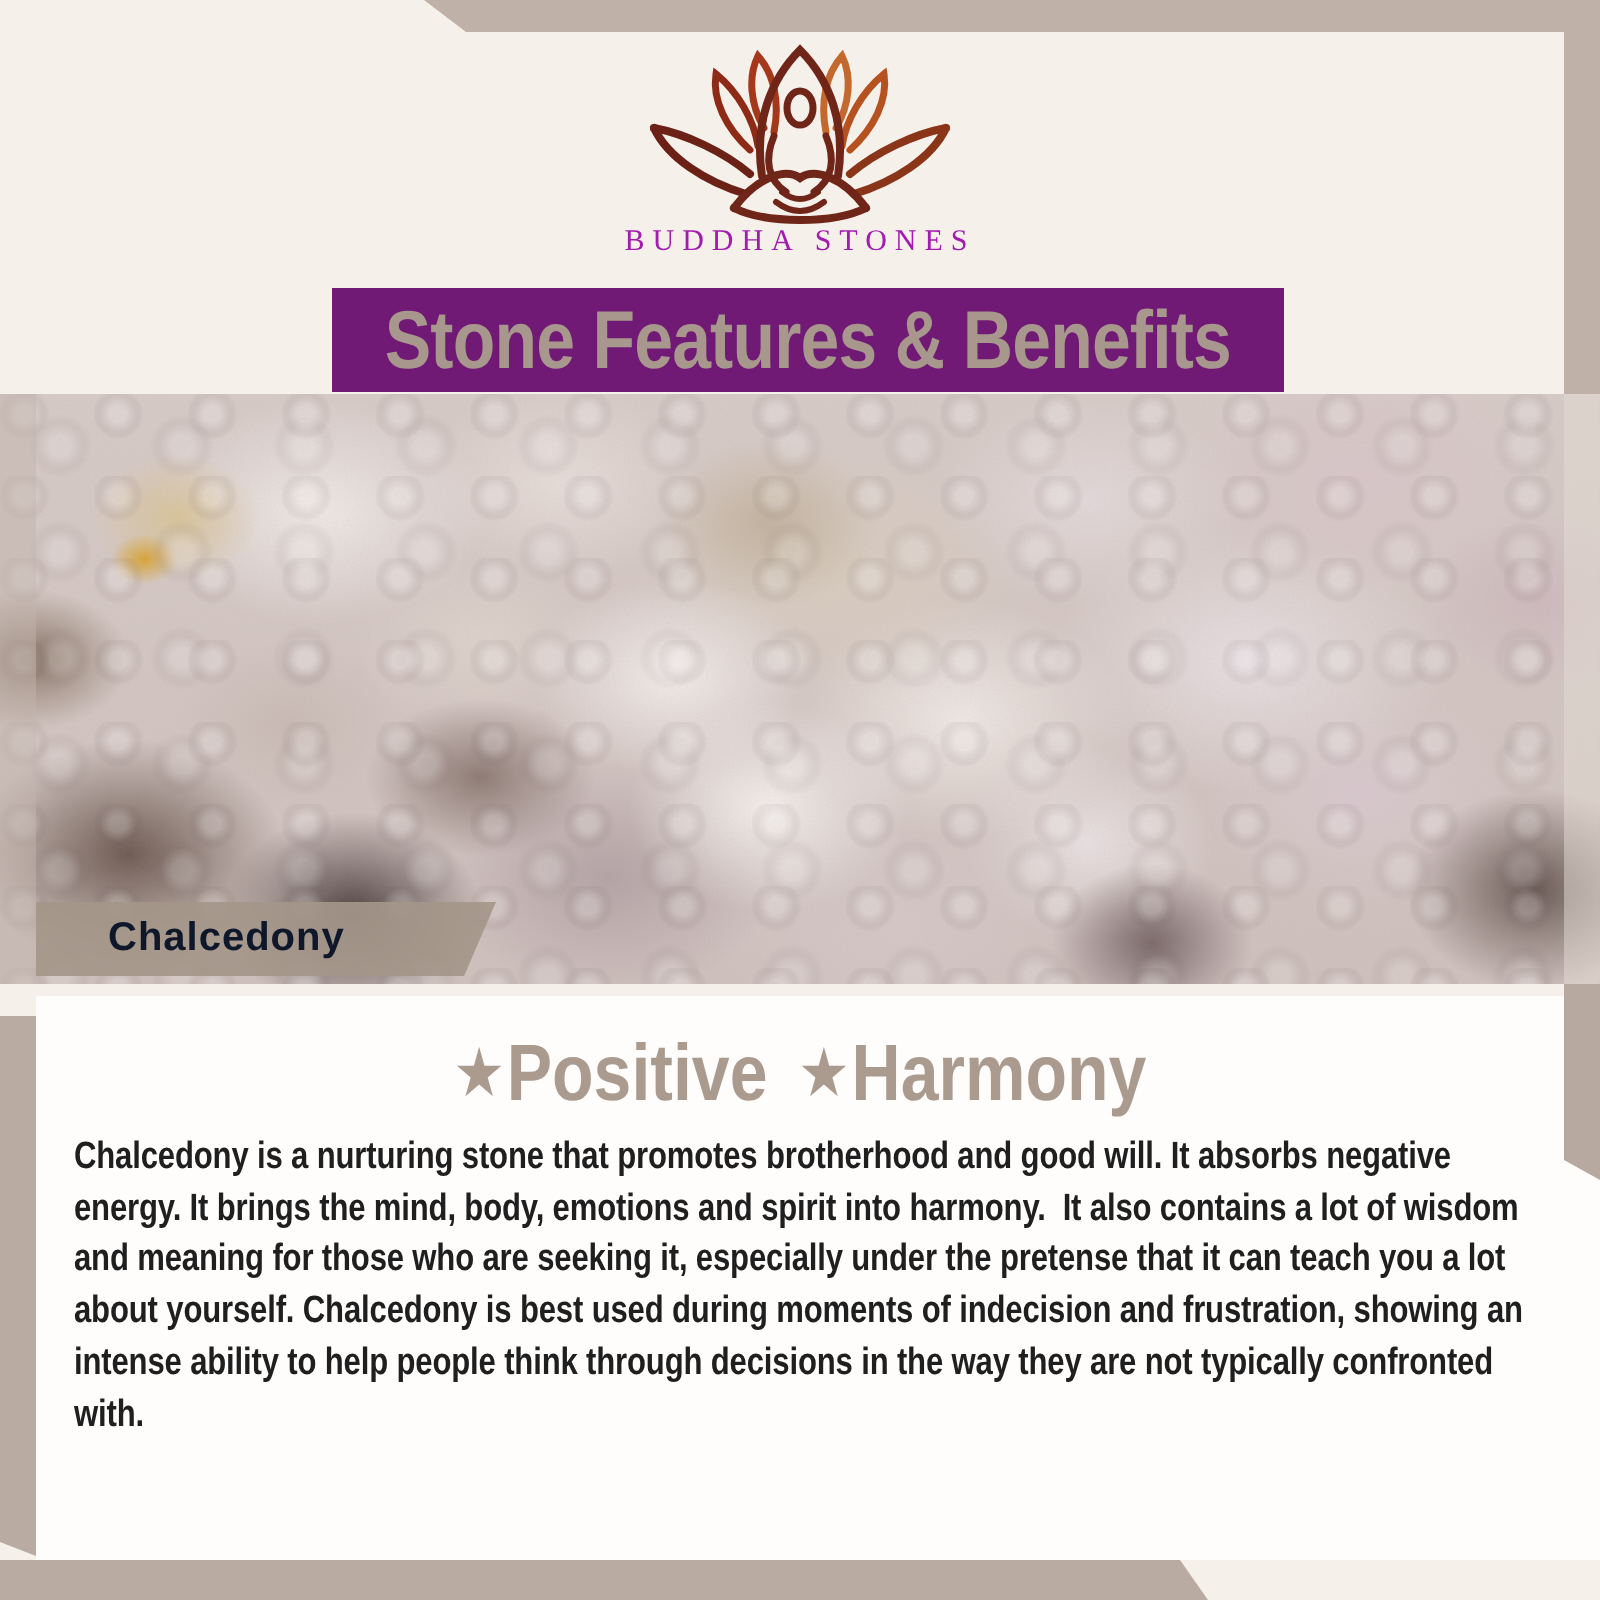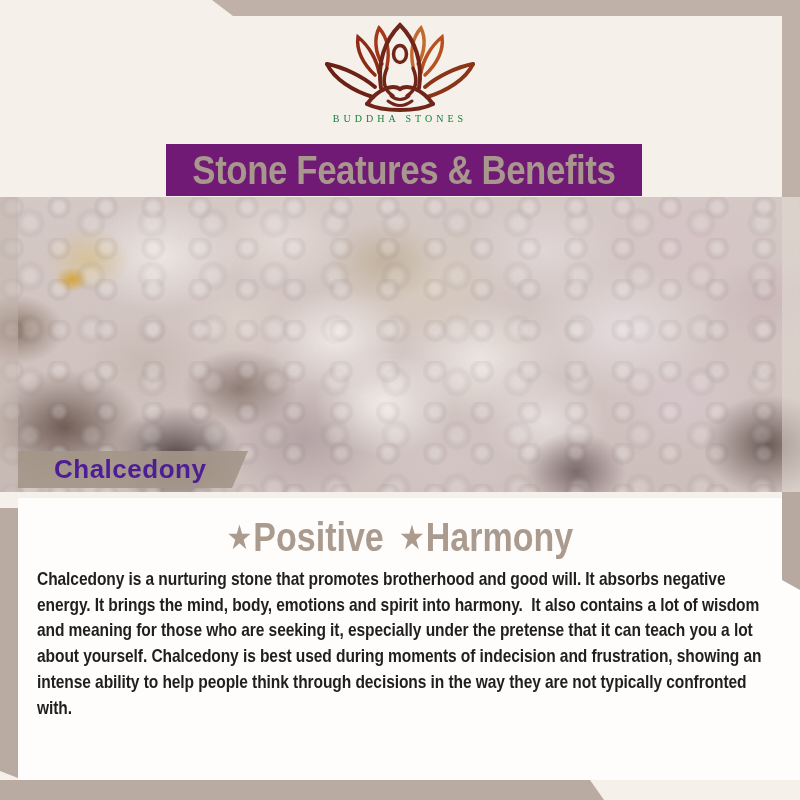--- a/index.html
+++ b/index.html
@@ -18,22 +18,22 @@
   .frame-right-lower{top:492px;right:0;width:18px;height:98px;background:#b7a9a0;
     clip-path:polygon(0 0,100% 0,100% 100%,0 calc(100% - 10px));}
   .frame-left-lower{top:508px;left:0;width:18px;height:270px;background:#b9aba2;
     clip-path:polygon(0 0,100% 0,100% 100%,0 calc(100% - 7px));}
   .frame-bottom{bottom:0;left:0;width:604px;height:20px;background:#b9aba2;
     clip-path:polygon(0 0,calc(100% - 14px) 0,100% 100%,0 100%);}
   
   .logo{position:absolute;top:18px;left:50%;transform:translateX(-50%);}
   .brand-name{
     position:absolute;top:113px;left:0;width:100%;text-align:center;
-    font-family:"Liberation Serif",serif;font-size:10px;letter-spacing:4px;
-    color:#15803d;
+    font-family:"Liberation Serif",serif;font-size:15px;letter-spacing:4px;
+    color:#a21caf;
   }
   .banner{
     position:absolute;top:144px;left:166px;width:476px;height:52px;
     background:#701a75;display:flex;align-items:center;justify-content:center;
   }
   .banner-title{
     display:inline-block;transform:scaleX(0.85);transform-origin:center;
     font-weight:bold;font-size:41px;letter-spacing:-0.5px;color:#a8978c;
     white-space:nowrap;
   }
@@ -76,21 +76,21 @@
     background-size:47px 41px,61px 53px;
   }
   .photo-noise{position:absolute;inset:0;width:100%;height:100%;opacity:0.18;}
   .stone-label{
     position:absolute;left:18px;top:254px;width:230px;height:37px;
     background:rgba(164,150,137,0.92);
     clip-path:polygon(0 0,100% 0,calc(100% - 16px) 100%,0 100%);
     display:flex;align-items:center;
   }
   .stone-label-text{
-    padding-left:36px;color:#4c1d95;font-weight:bold;font-size:26px;letter-spacing:0.5px;
+    padding-left:36px;color:#0f172a;font-weight:bold;font-size:20px;letter-spacing:0.5px;
   }
   
   .content-panel{position:absolute;top:498px;left:18px;width:782px;height:282px;background:#fefdfc;}
   .features{position:absolute;top:514px;left:0;width:100%;display:flex;justify-content:center;}
   .features-inner{display:flex;gap:18px;transform:scaleX(0.85);transform-origin:center;}
   .feature-item{
     display:flex;align-items:center;color:#ab9b8f;font-weight:bold;font-size:40px;
     line-height:46px;white-space:nowrap;
   }
   .star{font-size:34px;margin-right:1px;font-family:"DejaVu Sans",sans-serif;}

